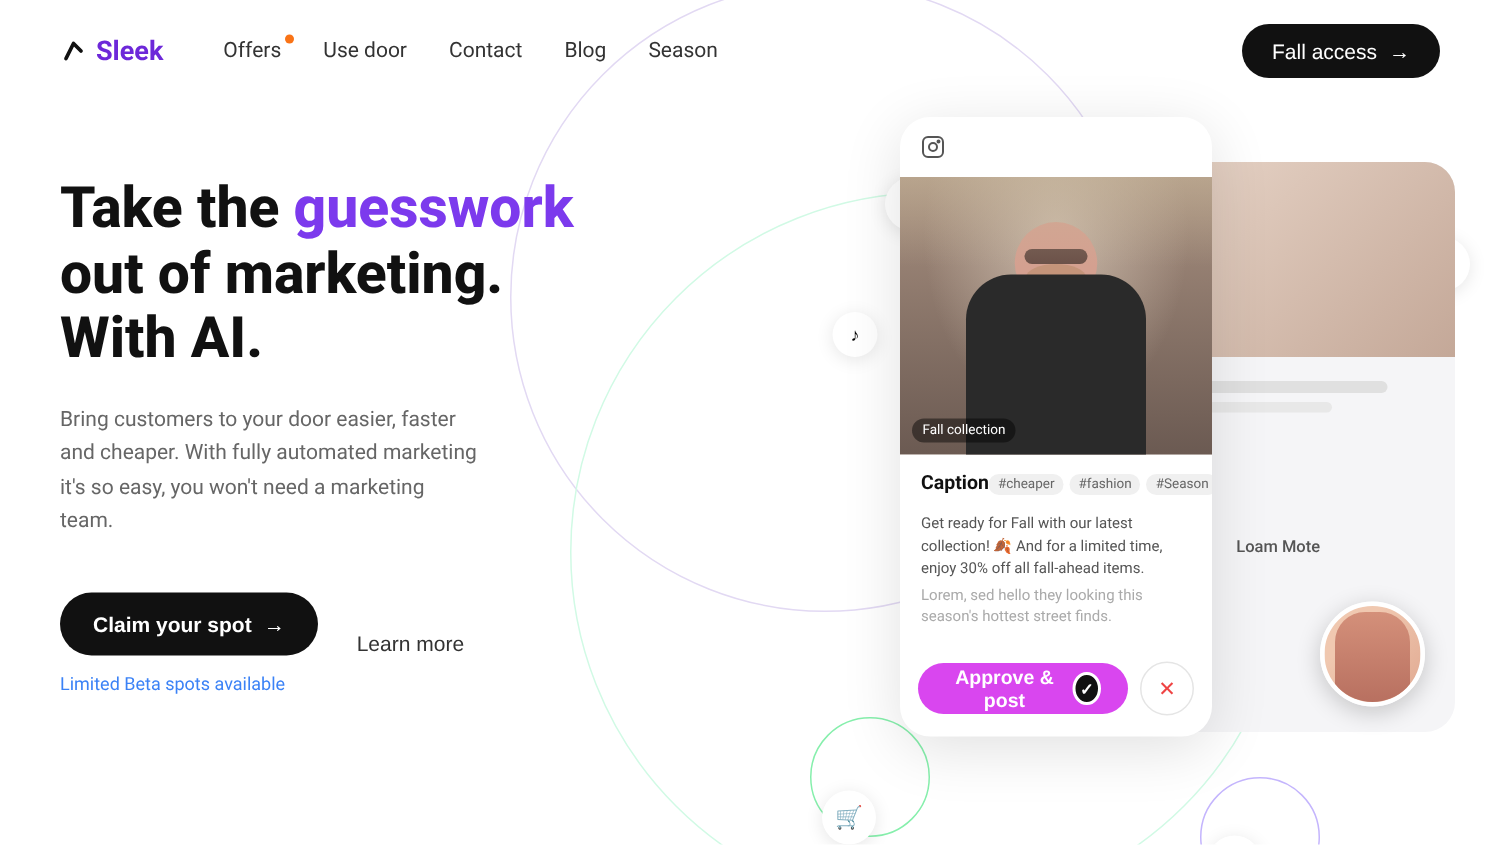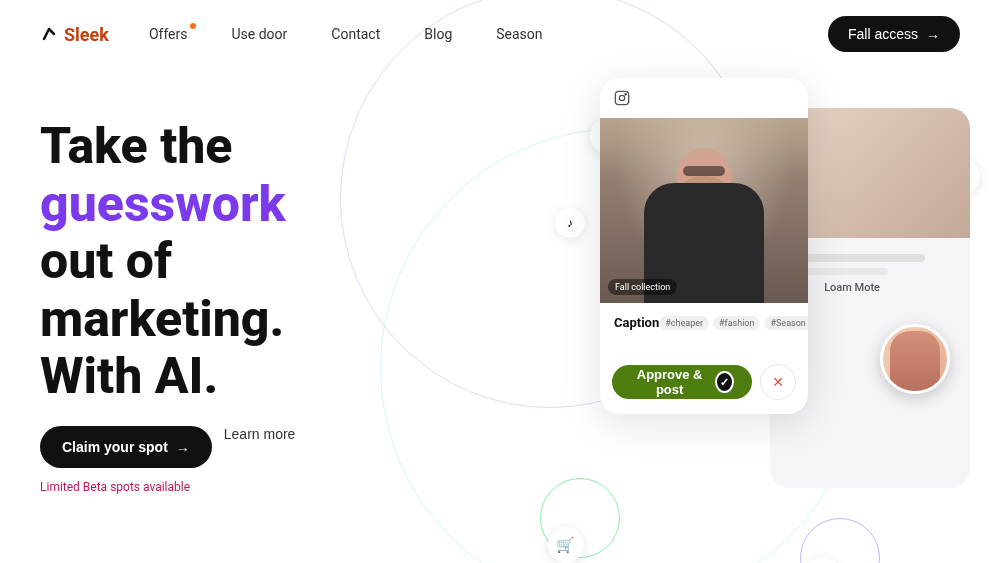--- a/index.html
+++ b/index.html
@@ -19,30 +19,30 @@
       padding: 16px 40px;
       position: relative;
       z-index: 10;
     }
     .logo {
       display: flex;
       align-items: center;
       gap: 6px;
       font-weight: 700;
       font-size: 18px;
-      color: #c2410c;
+      color: #6d28d9;
       margin-right: 40px;
     }
     .logo-icon {
       width: 18px;
       height: 18px;
     }
     .nav-links {
       display: flex;
-      gap: 44px;
+      gap: 28px;
       align-items: center;
       flex: 1;
     }
     .nav-links a {
       font-size: 14px;
       color: #333;
       text-decoration: none;
       position: relative;
     }
     .nav-dot {
@@ -78,40 +78,40 @@
       padding: 20px 40px 0;
       position: relative;
       height: 510px;
     }
     .hero-left {
       max-width: 380px;
       padding-top: 30px;
       z-index: 10;
     }
     .hero-title {
-      font-size: 50px;
+      font-size: 38px;
       font-weight: 800;
       line-height: 1.15;
       color: #111;
       margin-bottom: 20px;
     }
     .hero-title .accent {
       color: #7c3aed;
     }
     .hero-subtitle {
       font-size: 14px;
       color: #666;
       line-height: 1.6;
       max-width: 280px;
       margin-bottom: 36px;
     }
     .hero-actions {
       display: flex;
-      align-items: flex-start;
-      gap: 12px;
+      align-items: flex-end;
+      gap: 26px;
       margin-bottom: 12px;
     }
     .btn-primary {
       background: #111;
       color: #fff;
       border: none;
       border-radius: 30px;
       padding: 13px 22px;
       font-size: 14px;
       font-weight: 600;
@@ -123,21 +123,21 @@
     .btn-link {
       font-size: 14px;
       color: #333;
       background: none;
       border: none;
       cursor: pointer;
       font-weight: 500;
     }
     .beta-text {
       font-size: 12px;
-      color: #be185d;
+      color: #3b82f6;
       margin-top: 4px;
     }
 
     
     .deco {
       position: absolute;
       border-radius: 50%;
       border: 1.5px solid;
       pointer-events: none;
     }
@@ -305,21 +305,21 @@
       color: #aaa;
       line-height: 1.4;
     }
     .card-footer {
       padding: 10px 12px 14px;
       display: flex;
       align-items: center;
       gap: 8px;
     }
     .approve-btn {
-      background: #4d7c0f;
+      background: #d946ef;
       color: #fff;
       border: none;
       border-radius: 24px;
       padding: 2px 18px;
       font-size: 13px;
       font-weight: 600;
       cursor: pointer;
       flex: 1;
       display: flex;
       align-items: center;
@@ -457,20 +457,21 @@
   </div>
   <div class="float-icon fi-user" style="position:absolute;">
     
   </div>
 
   <div class="hero-left">
     <h1 class="hero-title">
       <span>Take the </span><span class="accent">guesswork</span><br>
       out of marketing.<br>With AI.
     </h1>
+    <p class="hero-subtitle">Bring customers to your door easier, faster and cheaper. With fully automated marketing it's so easy, you won't need a marketing team.</p>
     <div class="hero-actions">
       <button class="btn-primary">
         <span>Claim your spot</span>
         <span>→</span>
       </button>
       <button class="btn-link">
         <span>Learn more</span>
       </button>
     </div>
     <p class="beta-text">Limited Beta spots available</p>
@@ -513,20 +514,22 @@
       </div>
       <div class="card-body">
         <div style="display:flex;justify-content:space-between;align-items:center;margin-bottom:6px;">
           <span class="caption-label">Caption</span>
           <div class="caption-tags">
             <span class="tag">#cheaper</span>
             <span class="tag">#fashion</span>
             <span class="tag">#Season</span>
           </div>
         </div>
+        <p class="caption-text">Get ready for Fall with our latest collection! 🍂 And for a limited time, enjoy 30% off all fall-ahead items.</p>
+        <p class="caption-text-2">Lorem, sed hello they looking this season's hottest street finds.</p>
       </div>
       <div class="card-footer">
         <button class="approve-btn">
           <span>Approve &amp; post</span>
           <div class="check-circle">
             <span>✓</span>
           </div>
         </button>
         <button class="reject-btn">
           <span>✕</span>

